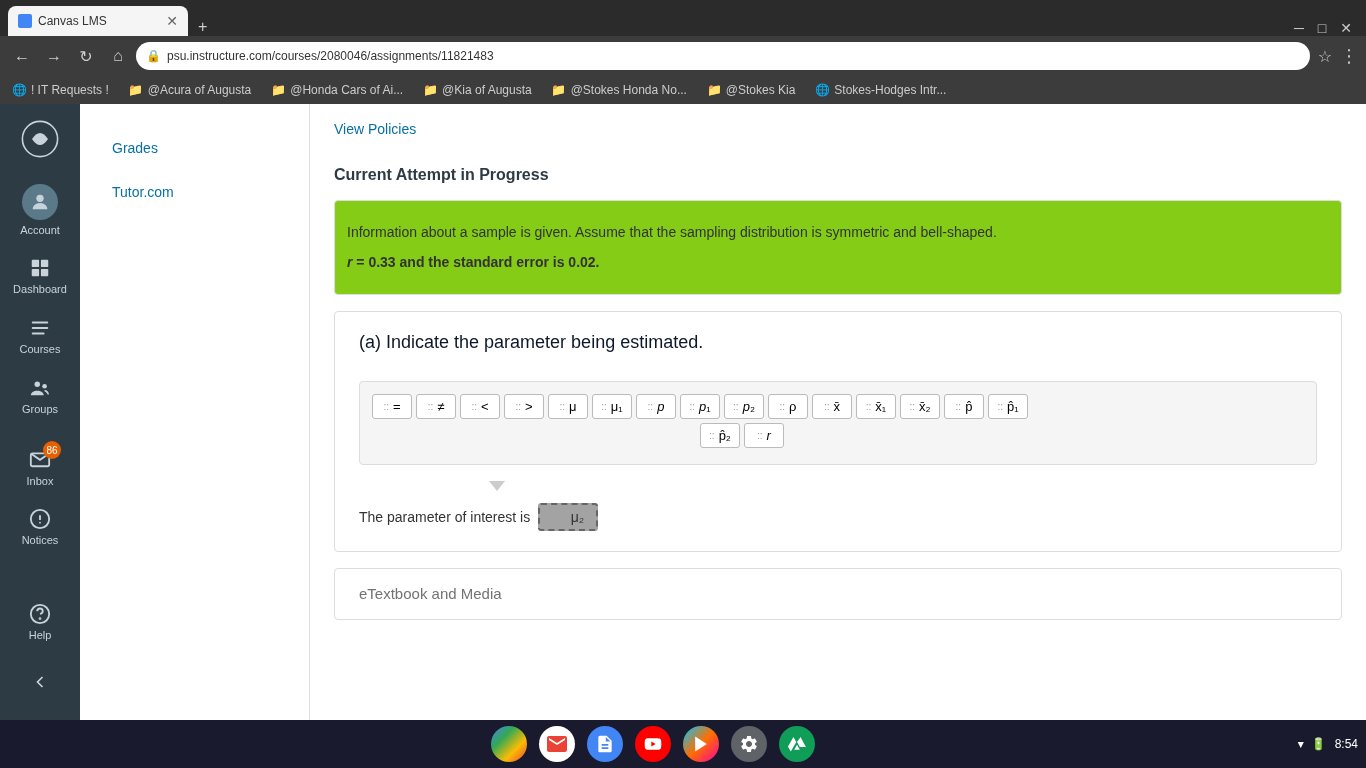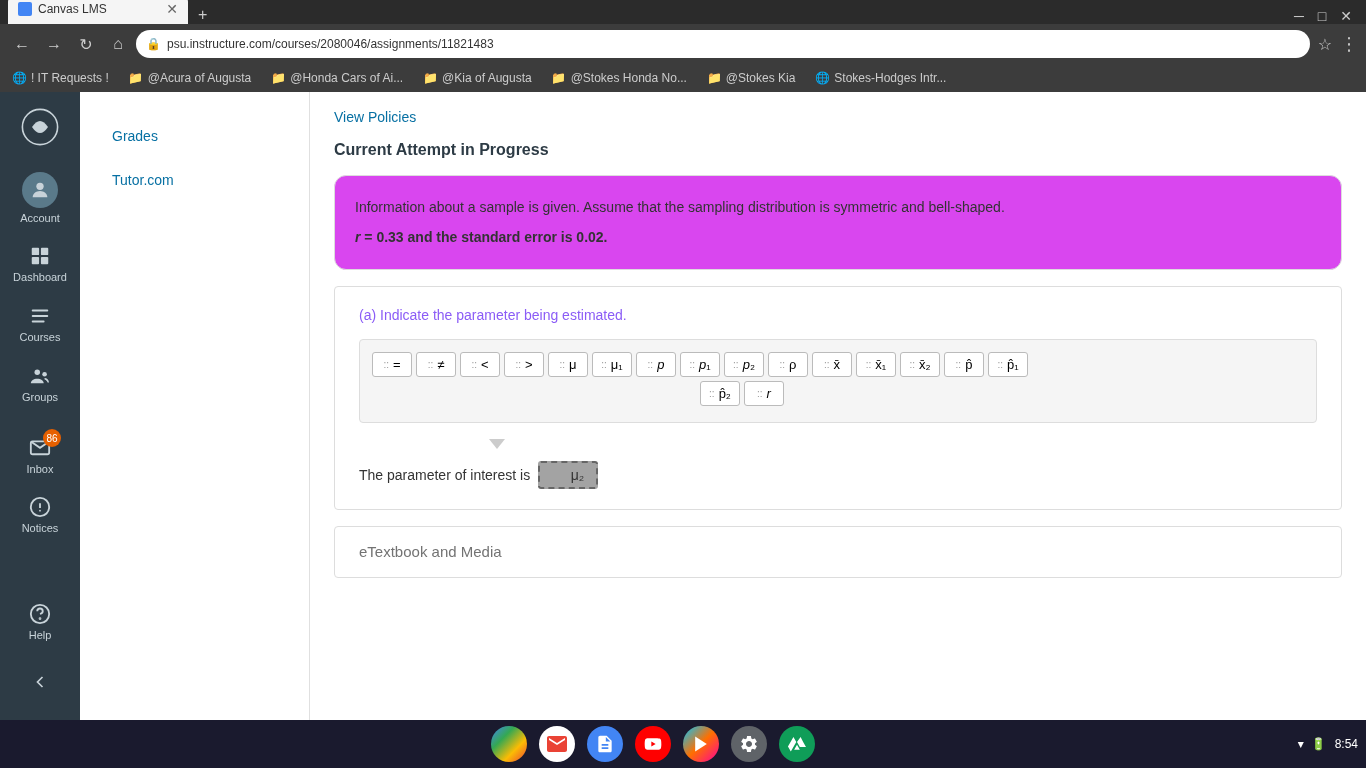--- a/index.html
+++ b/index.html
@@ -1,20 +1,20 @@
 <!DOCTYPE html>
 <html><head>
   <meta charset="utf-8">
   <style>
     * { margin: 0; padding: 0; box-sizing: border-box; }
     body { font-family: -apple-system, BlinkMacSystemFont, 'Segoe UI', sans-serif; background: #f5f5f5; display: flex; flex-direction: column; height: 768px; overflow: hidden; }
 
     
     .browser-chrome { background: #3c3c3c; flex-shrink: 0; }
-    .browser-tab-bar { background: #2b2b2b; height: 24px; display: flex; align-items: flex-end; padding: 0 8px; gap: 2px; }
+    .browser-tab-bar { background: #2b2b2b; height: 36px; display: flex; align-items: flex-end; padding: 0 8px; gap: 2px; }
     .browser-tab { background: #f5f5f5; height: 30px; min-width: 180px; max-width: 220px; border-radius: 8px 8px 0 0; display: flex; align-items: center; padding: 0 10px; gap: 6px; font-size: 12px; color: #333; }
     .browser-tab .tab-favicon { width: 14px; height: 14px; background: #4285f4; border-radius: 50%; }
     .browser-tab .tab-close { margin-left: auto; font-size: 14px; color: #666; cursor: pointer; }
     .browser-tab-new { background: transparent; border: none; color: #ccc; font-size: 18px; cursor: pointer; padding: 0 8px; }
     .browser-controls { background: #3c3c3c; height: 40px; display: flex; align-items: center; padding: 0 8px; gap: 4px; }
     .nav-btn { background: none; border: none; color: #ccc; font-size: 16px; cursor: pointer; width: 28px; height: 28px; border-radius: 50%; display: flex; align-items: center; justify-content: center; }
     .address-bar { flex: 1; background: #fff; border-radius: 20px; height: 28px; display: flex; align-items: center; padding: 0 10px; font-size: 12px; color: #333; gap: 6px; }
     .address-bar .lock-icon { color: #5f6368; font-size: 12px; }
     .bookmark-icon { color: #ccc; font-size: 16px; margin-left: 4px; }
     .menu-btn { color: #ccc; font-size: 18px; margin-left: 4px; }
@@ -32,29 +32,29 @@
     .sidebar-item .si-label { font-size: 11px; text-align: center; }
     .sidebar-item-wrap { position: relative; }
 
     
     .secondary-sidebar { width: 230px; background: #fff; border-right: 1px solid #e0e0e0; padding: 16px 0; flex-shrink: 0; overflow-y: auto; }
     .sec-nav-link { display: block; padding: 8px 32px; color: #0770a3; font-size: 14px; text-decoration: none; cursor: pointer; margin-top: 12px; }
 
     
     .main-content { flex: 1; overflow-y: auto; background: #fff; padding: 16px 24px; }
 
-    .view-policies-link { color: #0770a3; font-size: 14px; cursor: pointer; text-decoration: none; margin-bottom: 12px; display: inline-block; }
+    .view-policies-link { color: #0770a3; font-size: 14px; cursor: pointer; text-decoration: none; margin-bottom: 25px; display: inline-block; }
     .section-title { font-size: 16px; font-weight: bold; color: #2d3b45; margin-bottom: 16px; margin-top: 4px; }
 
-    .info-box { border: 1px solid #ddd; border-radius: 12px; padding: 20px 20px; margin-bottom: 16px; background: #d946ef; }
+    .info-box { border: 1px solid #ddd; border-radius: 4px; padding: 20px 12px; margin-bottom: 16px; background: #84cc16; }
     .info-box p { font-size: 14px; color: #333; line-height: 1.6; margin-bottom: 8px; }
     .info-box p:last-child { margin-bottom: 0; font-weight: bold; }
 
     .question-box { border: 1px solid #ddd; border-radius: 4px; padding: 20px 24px; margin-bottom: 16px; background: #fff; }
-    .question-text { font-size: 14px; color: #8b5cf6; margin-bottom: 16px; }
+    .question-text { font-size: 18px; color: #0f172a; margin-bottom: 28px; }
 
     .symbol-grid { background: #f5f5f5; border: 1px solid #ddd; border-radius: 4px; padding: 12px; margin-bottom: 16px; }
     .symbol-row { display: flex; flex-wrap: wrap; gap: 4px; margin-bottom: 4px; align-items: center; }
     .symbol-btn { background: #fff; border: 1px solid #bbb; border-radius: 3px; padding: 4px 8px; font-size: 13px; cursor: pointer; display: flex; align-items: center; gap: 4px; min-width: 40px; justify-content: center; }
     .drag-handle { color: #999; font-size: 10px; }
 
     .answer-area { display: flex; align-items: center; gap: 8px; font-size: 14px; color: #333; margin-top: 12px; }
     .answer-box { border: 2px dashed #666; border-radius: 3px; padding: 4px 12px; min-width: 60px; text-align: right; font-size: 14px; background: #a3a3a3; }
 
     .tooltip-arrow { width: 0; height: 0; border-left: 8px solid transparent; border-right: 8px solid transparent; border-top: 10px solid #ccc; margin: 0 auto; }

